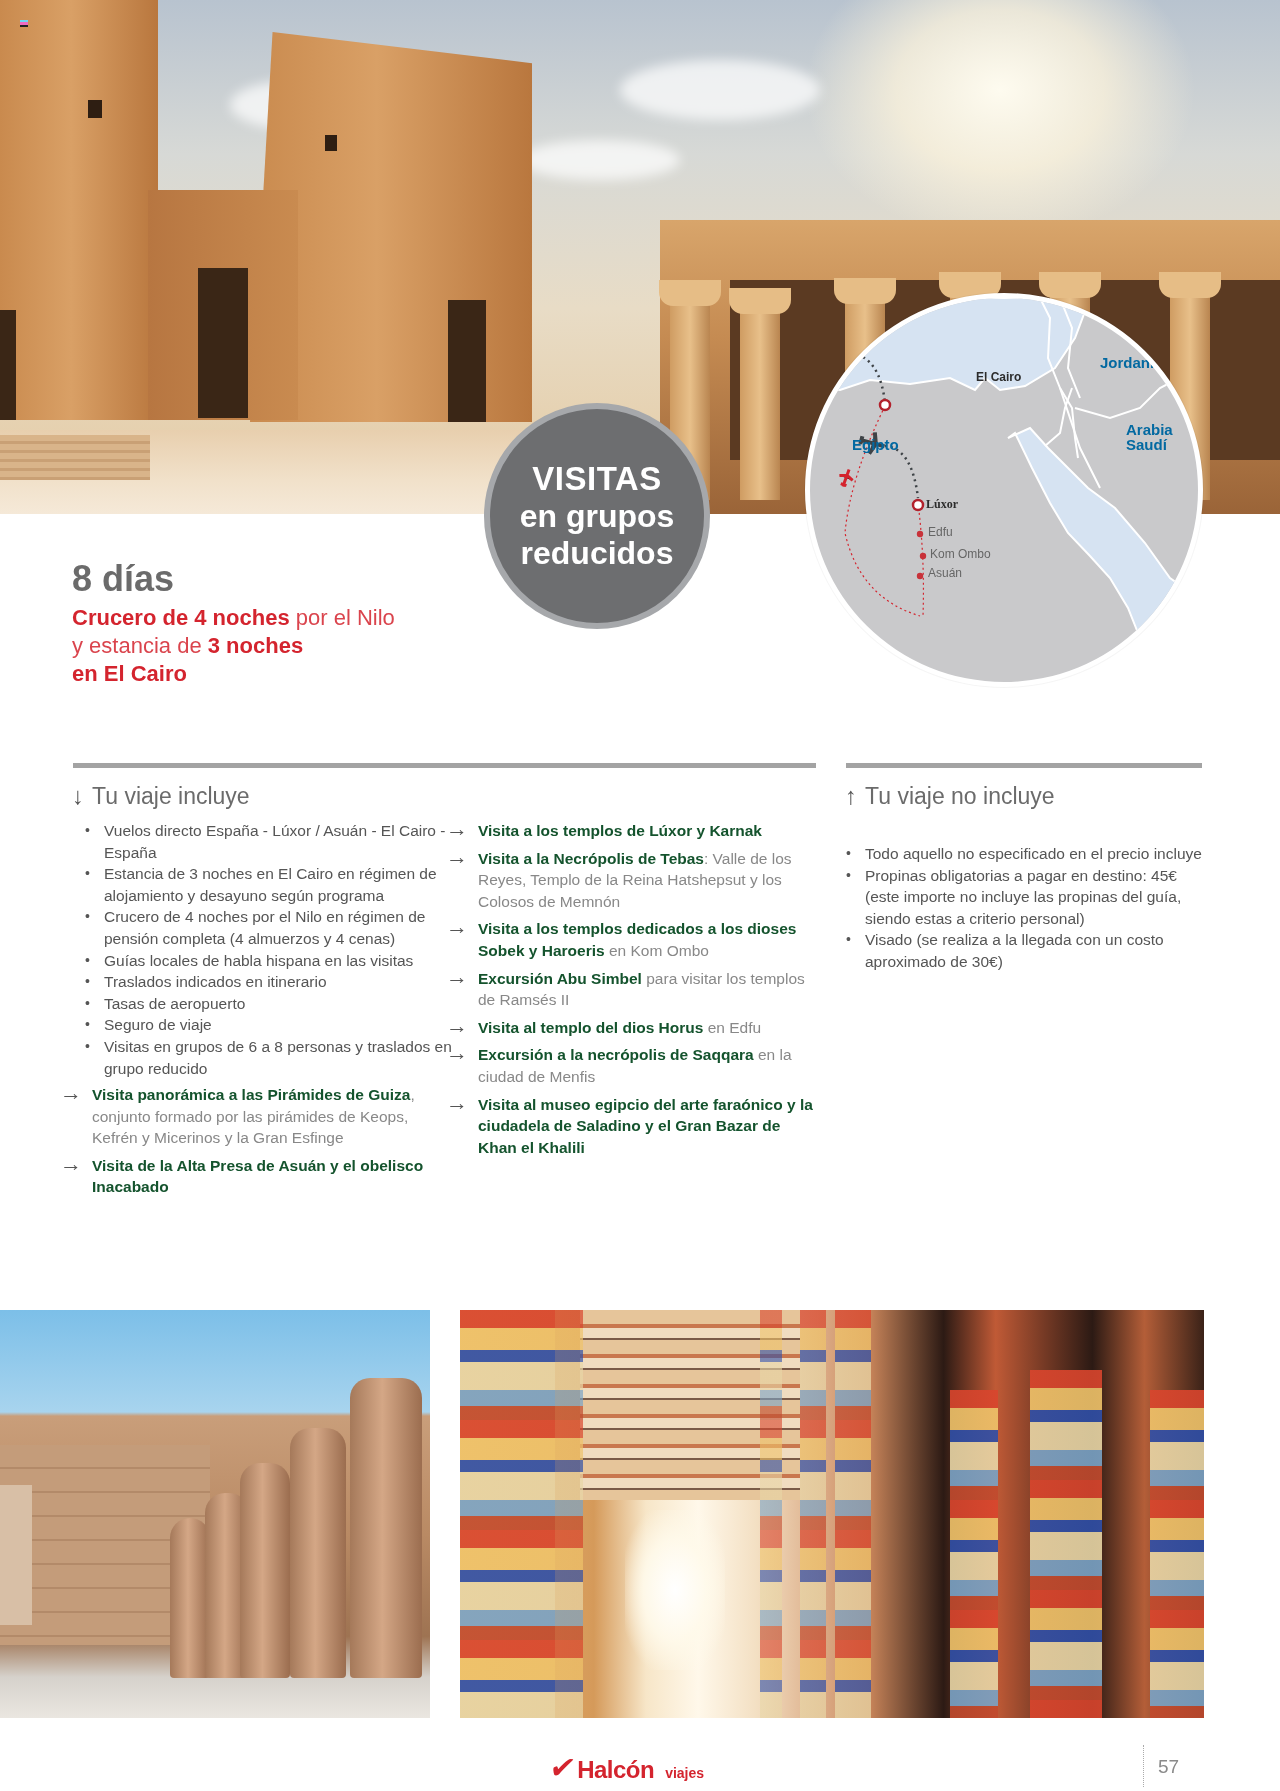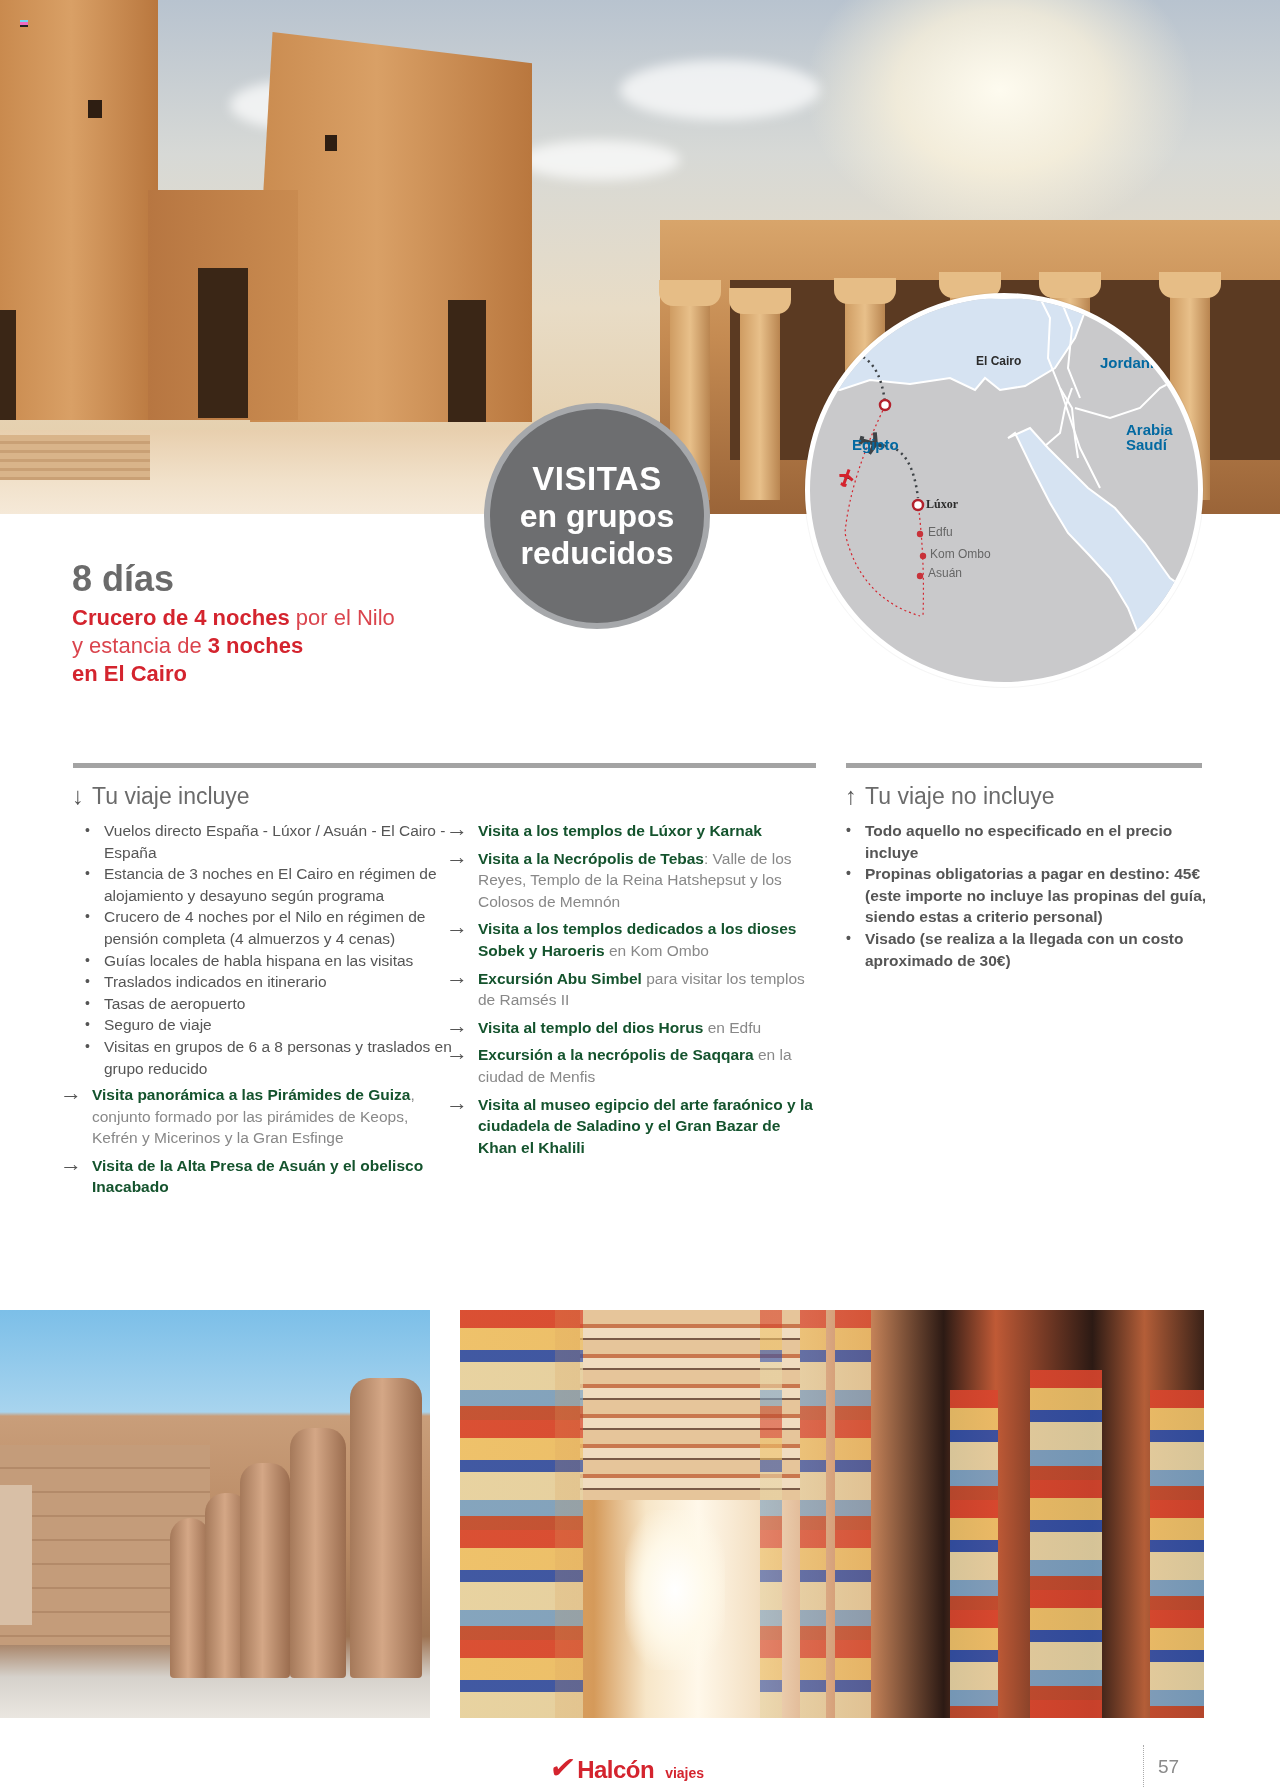--- a/index.html
+++ b/index.html
@@ -164,21 +164,21 @@
     <circle cx="75" cy="107" r="5" fill="#ffffff" stroke="#b2212c" stroke-width="2.5"></circle>
     <circle cx="108" cy="207" r="5" fill="#ffffff" stroke="#b2212c" stroke-width="2.5"></circle>
     <circle cx="110" cy="236" r="3.2" fill="#c8323a"></circle>
     <circle cx="113" cy="258" r="3.2" fill="#c8323a"></circle>
     <circle cx="110" cy="278" r="3.2" fill="#c8323a"></circle>
   </svg>
   <div class="lbl country" style="left:42px;top:139px;">Egipto</div>
   <div class="lbl country" style="left:290px;top:57px;">Jordania</div>
   <div class="lbl country" style="left:316px;top:124px;">Arabia</div>
   <div class="lbl country" style="left:316px;top:139px;">Saudí</div>
-  <div class="lbl city" style="left:122px;top:56px;padding-left:44px;">El Cairo</div>
+  <div class="lbl city" style="left:122px;top:72px;padding-left:44px;">El Cairo</div>
   <div class="lbl city" style="left:116px;top:199px;font-family:Liberation Serif, serif;">Lúxor</div>
   <div class="lbl stop" style="left:118px;top:227px;">Edfu</div>
   <div class="lbl stop" style="left:120px;top:249px;">Kom Ombo</div>
   <div class="lbl stop" style="left:118px;top:268px;">Asuán</div>
 </div>
 
 <div class="days">8 días</div>
 <div class="subtitle">
   <b>Crucero de 4 noches</b><span class="lt"> por el Nilo y estancia de </span><b>3 noches</b><br>
   <b>en El Cairo</b>
@@ -215,21 +215,21 @@
   <li><span class="ic">→</span><b>Excursión Abu Simbel</b><span> para visitar los templos de Ramsés II</span></li>
   <li><span class="ic">→</span><b>Visita al templo del dios Horus</b><span> en Edfu</span></li>
   <li><span class="ic">→</span><b>Excursión a la necrópolis de Saqqara</b><span> en la ciudad de Menfis</span></li>
   <li><span class="ic">→</span><b>Visita al museo egipcio del arte faraónico y la ciudadela de Saladino y el Gran Bazar de Khan el Khalili</b><span></span></li>
 </ul>
 
 <div class="sec-title" style="left:845px;top:782px;">
   <span class="arr">↑</span>
   <span>Tu viaje no incluye</span>
 </div>
-<ul class="list" style="left:846px;top:820px;width:362px;font-weight:bold;">
+<ul class="list" style="left:846px;top:843px;width:362px;">
   <li>Todo aquello no especificado en el precio incluye</li>
   <li>Propinas obligatorias a pagar en destino: 45€ (este importe no incluye las propinas del guía, siendo estas a criterio personal)</li>
   <li>Visado (se realiza a la llegada con un costo aproximado de 30€)</li>
 </ul>
 
 <div class="photo photo1">
   <div class="wall"></div>
   <div class="doorway"></div>
   <div class="statue" style="left:170px;width:40px;height:160px;"></div>
   <div class="statue" style="left:205px;width:44px;height:185px;"></div>

